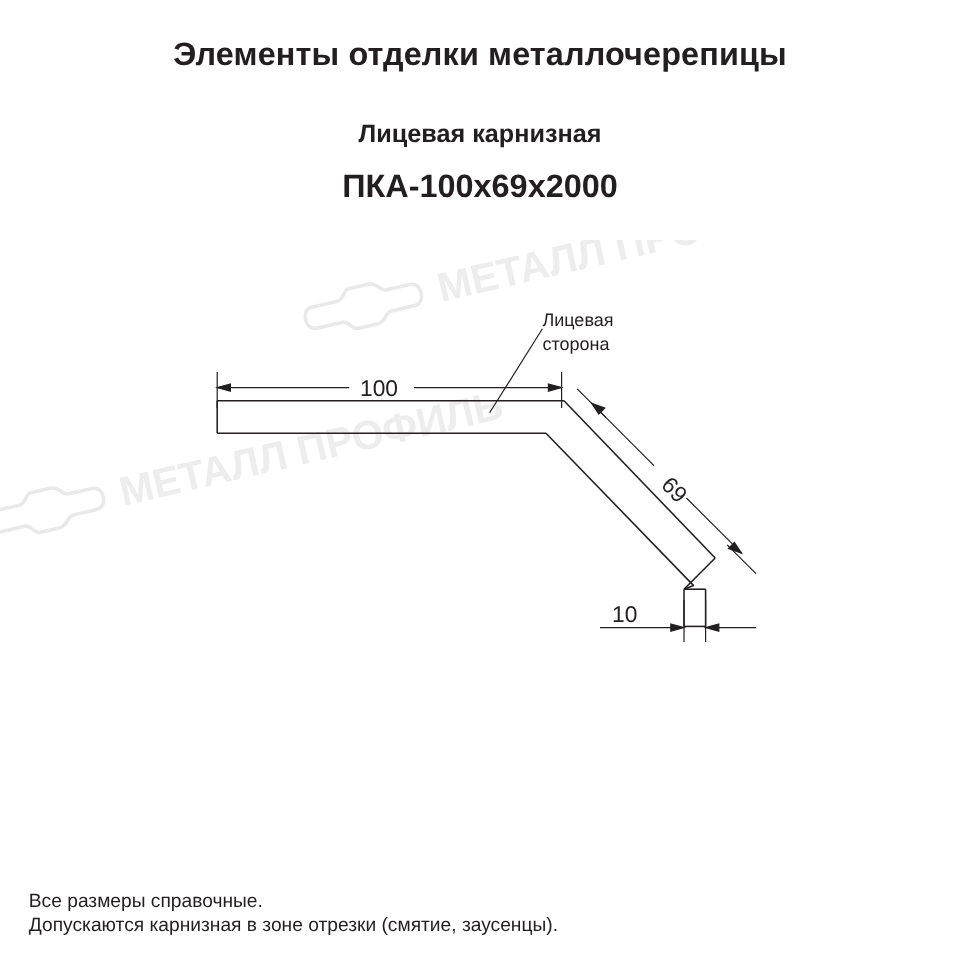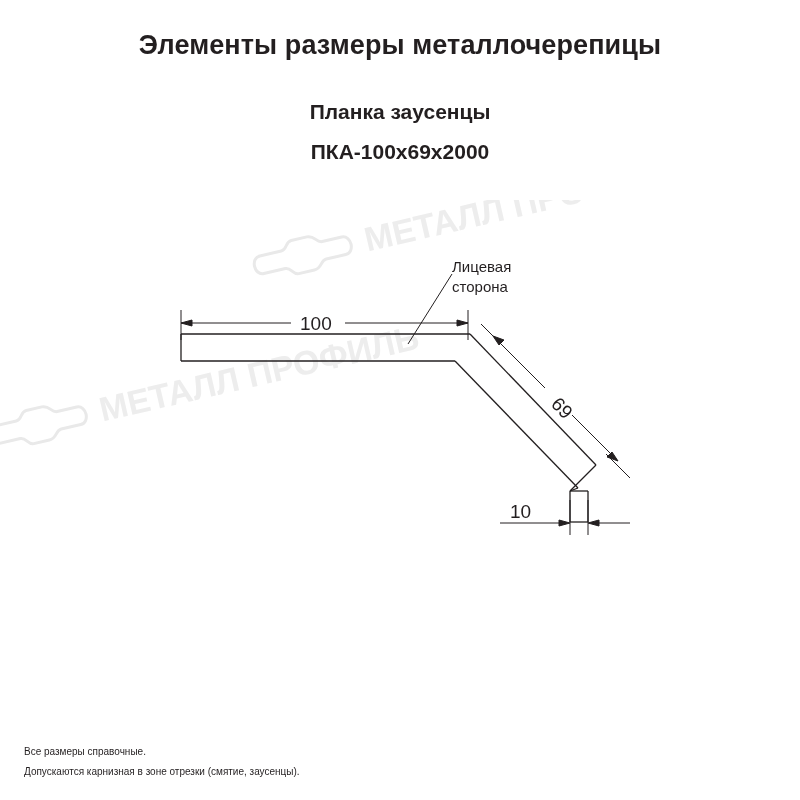--- a/index.html
+++ b/index.html
@@ -37,35 +37,35 @@
     text-align: center;
     font-size: 21px;
     font-weight: bold;
   }
   .code {
     position: absolute;
     top: 140px;
     left: 0;
     width: 800px;
     text-align: center;
-    font-size: 21px;
+    font-size: 27px;
     font-weight: bold;
   }
   .drawing {
     position: absolute;
     top: 200px;
     left: 0;
     width: 800px;
     height: 460px;
   }
   .footer {
     position: absolute;
     left: 24px;
     bottom: 18px;
-    font-size: 10px;
+    font-size: 16px;
     line-height: 20px;
     color: #231f20;
   }
   .footer div {
     white-space: nowrap;
   }
   svg {
     display: block;
   }
   .wm {
@@ -77,22 +77,22 @@
     fill: #ededed;
     font-family: "Liberation Sans", sans-serif;
     font-weight: bold;
   }
 </style>
 </head>
 <body>
 
 <div class="page">
 
-  <div class="title">Элементы размеры металлочерепицы</div>
-  <div class="subtitle">Планка заусенцы</div>
+  <div class="title">Элементы отделки металлочерепицы</div>
+  <div class="subtitle">Лицевая карнизная</div>
   <div class="code">ПКА-100х69х2000</div>
 
   <div class="drawing">
     <svg width="800" height="460" viewBox="0 0 800 460">
 
       <g transform="translate(245,45) rotate(-13)">
         <g class="wm">
           <path d="M12,32 C2,32 2,14 12,14 L34,14 C40,14 40,6 46,6 L62,6 C70,6 70,14 76,14 L96,14 C106,14 106,32 96,32 L76,32 C70,32 70,40 62,40 L46,40 C40,40 40,32 34,32 Z"></path>
         </g>
         <text class="wmtext" x="118" y="34" font-size="34">МЕТАЛЛ ПРОФИЛЬ</text>

